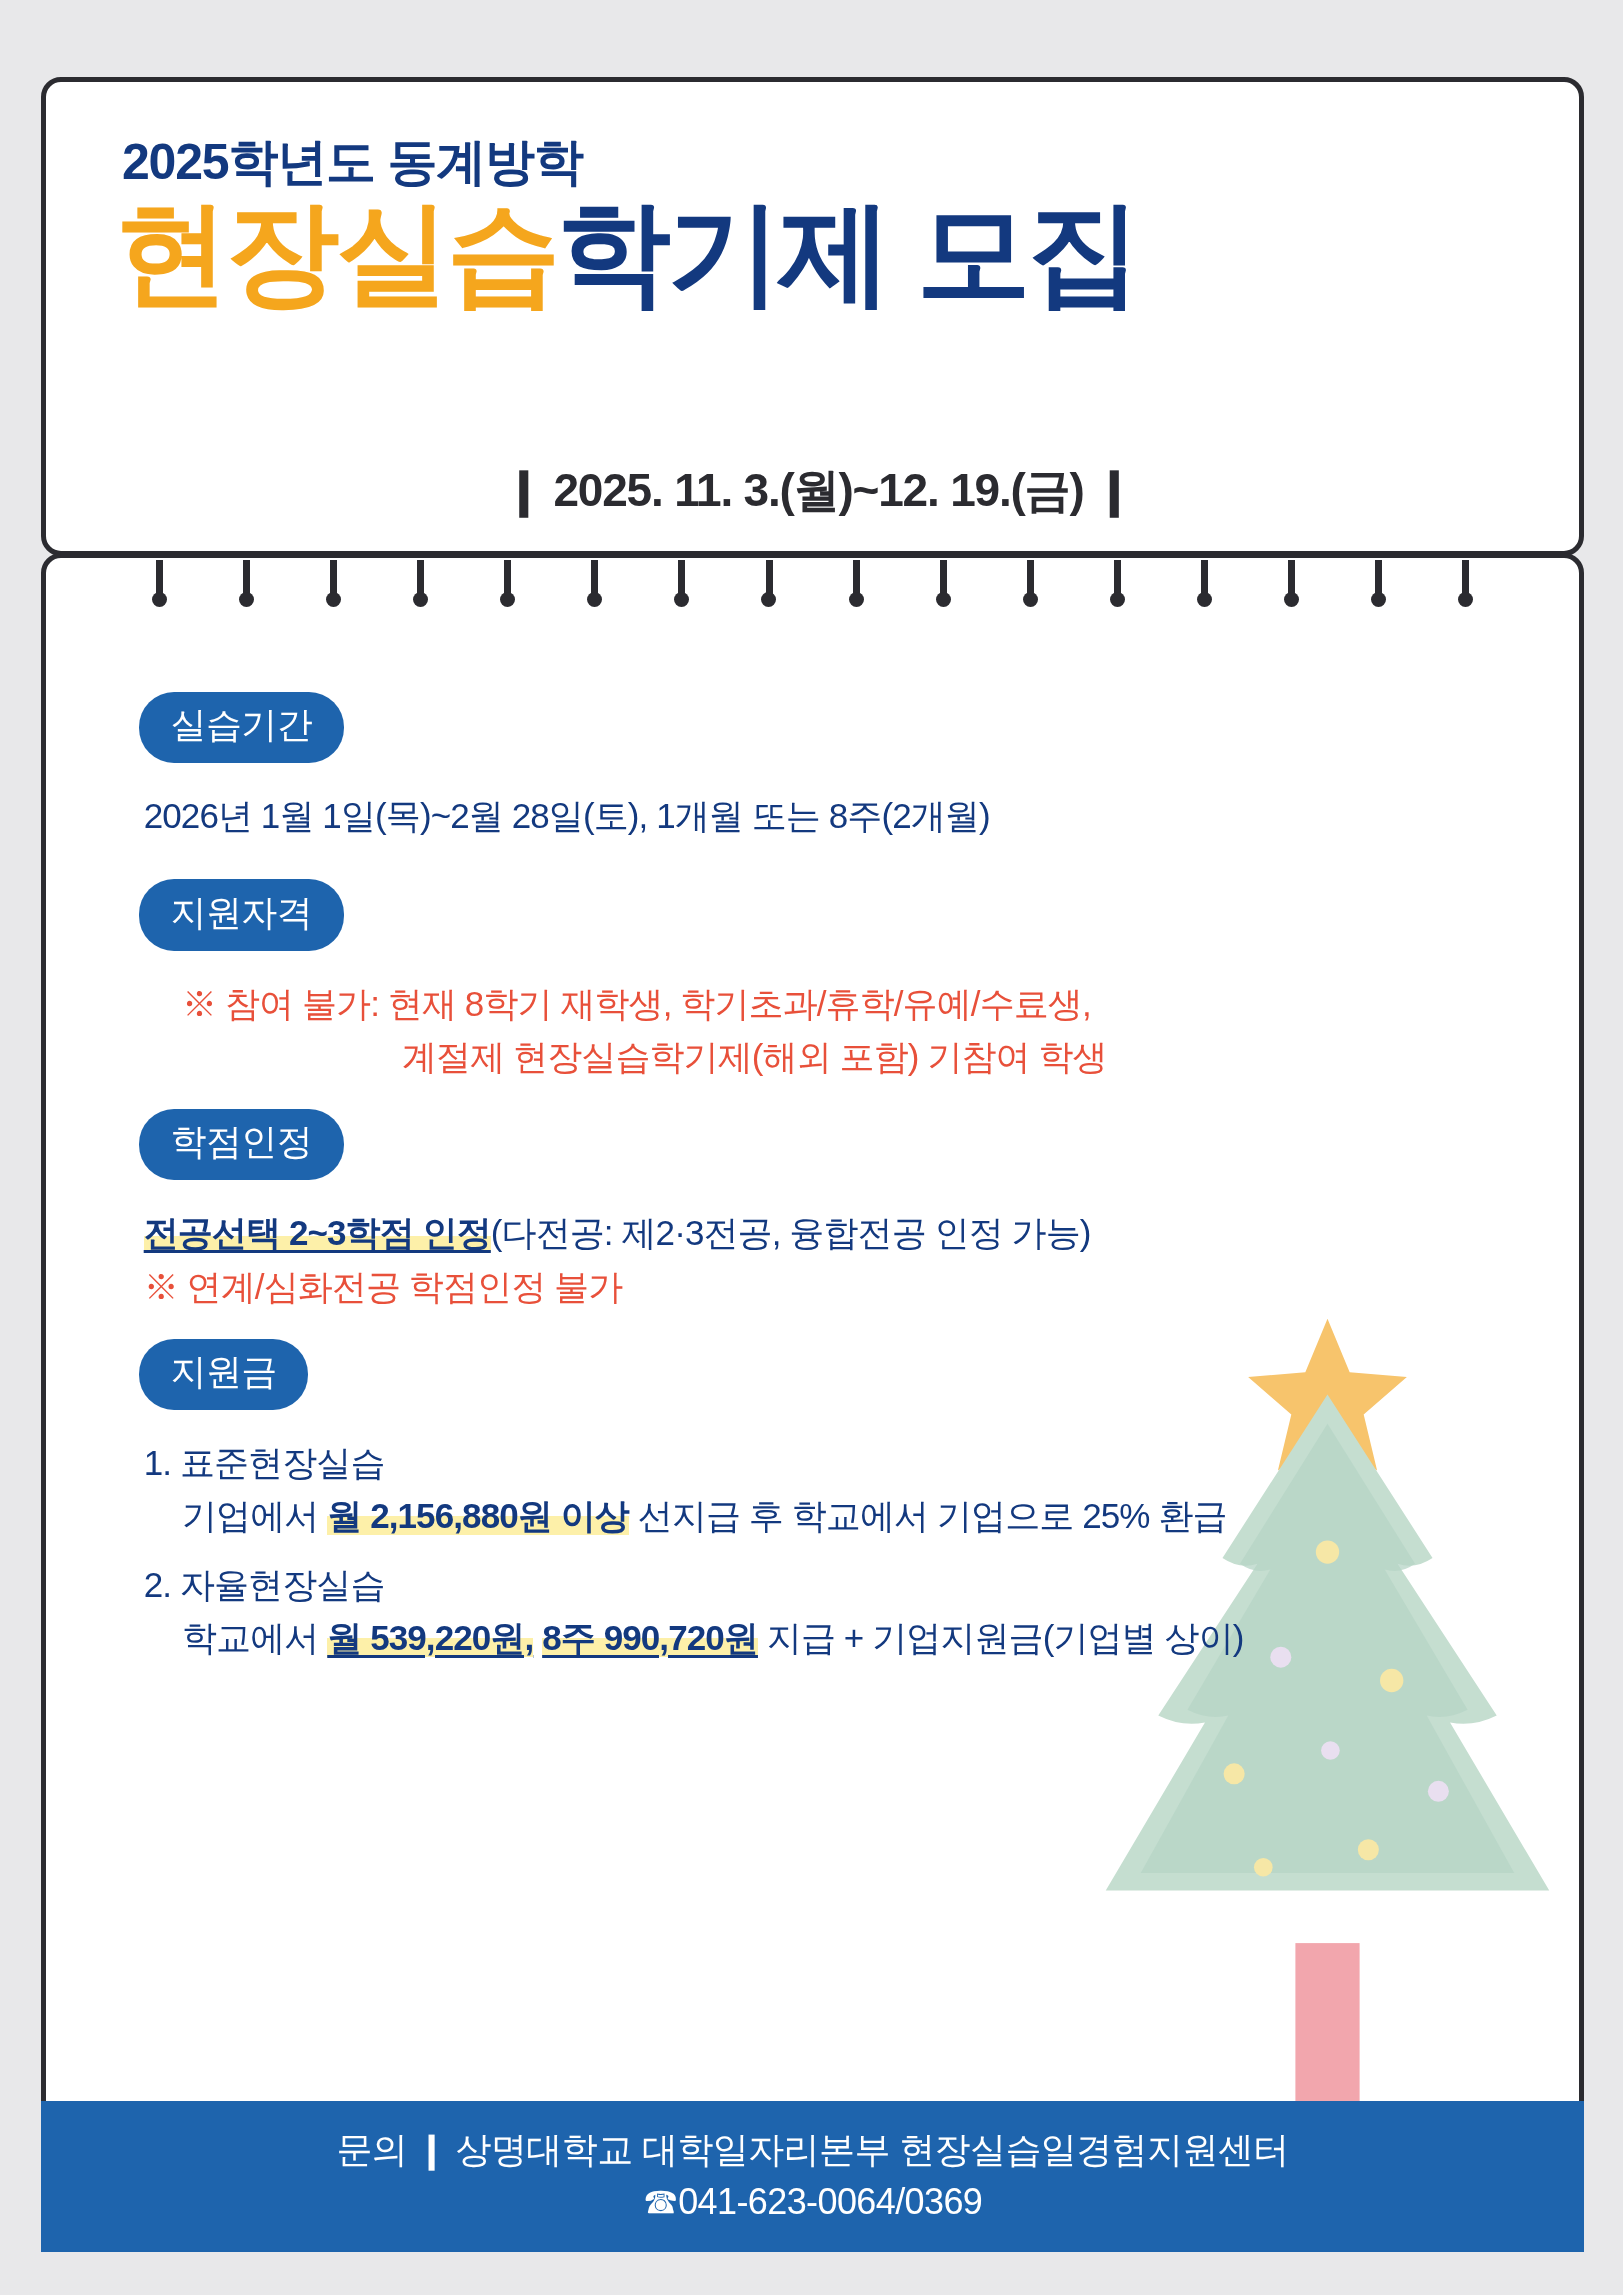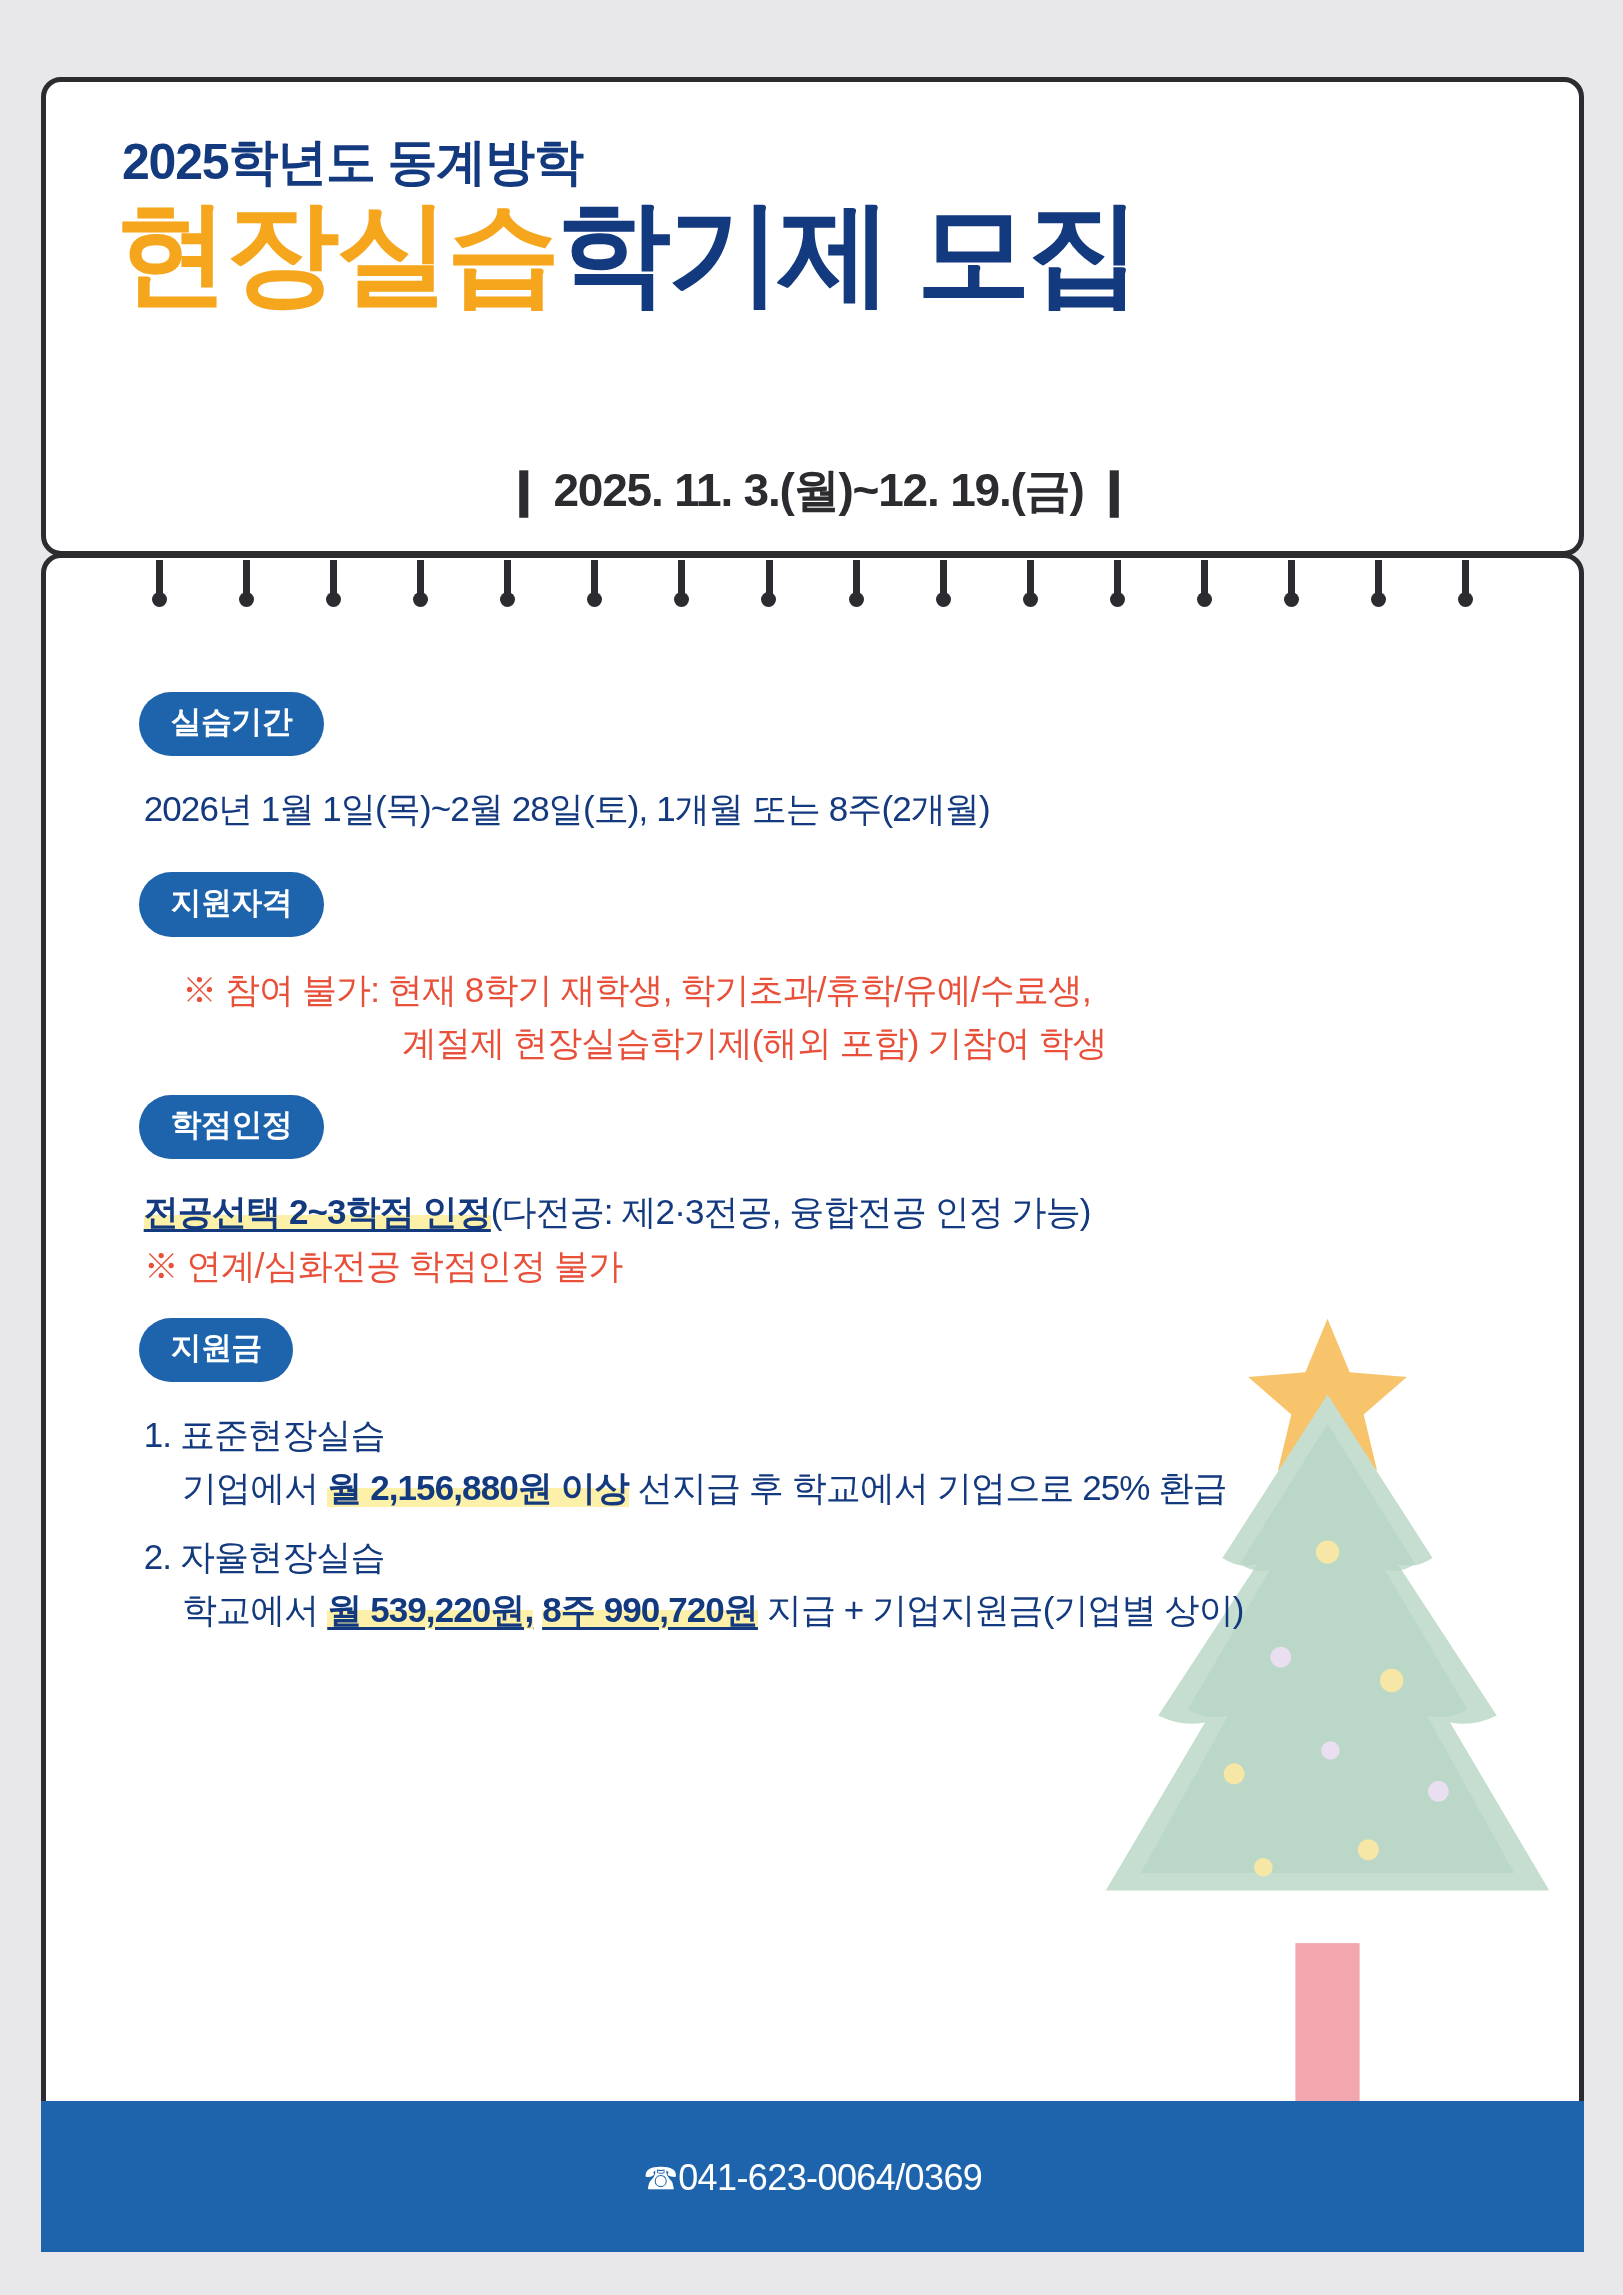--- a/index.html
+++ b/index.html
@@ -123,22 +123,22 @@
   .content {
     position: absolute;
     left: 0;
     top: 134px;
     width: 100%;
   }
   .pill {
     display: inline-block;
     background: #1e64ad;
     color: #ffffff;
-    font-size: 31px;
-    font-weight: bold;
+    font-size: 36px;
+    font-weight: normal;
     padding: 9.3px 31.5px 13px 31.5px;
     border-radius: 35px;
     letter-spacing: -0.6px;
     white-space: nowrap;
   }
   .sec { margin-left: 93px; }
   .sec-body {
     font-size: 35px;
     color: #13397f;
     letter-spacing: -0.9px;
@@ -305,17 +305,18 @@
     <span class="binder"></span>
     <span class="binder"></span>
     <span class="binder"></span>
     <span class="binder"></span>
     <span class="binder"></span>
     <span class="binder"></span>
     <span class="binder"></span>
   </div>
 
   <div class="footer">
+    <div class="footer-line1">문의 ❙ 상명대학교 대학일자리본부 현장실습일경험지원센터</div>
     <div class="footer-line2">☎041-623-0064/0369</div>
   </div>
 
 </div>
 
 
 </body></html>

